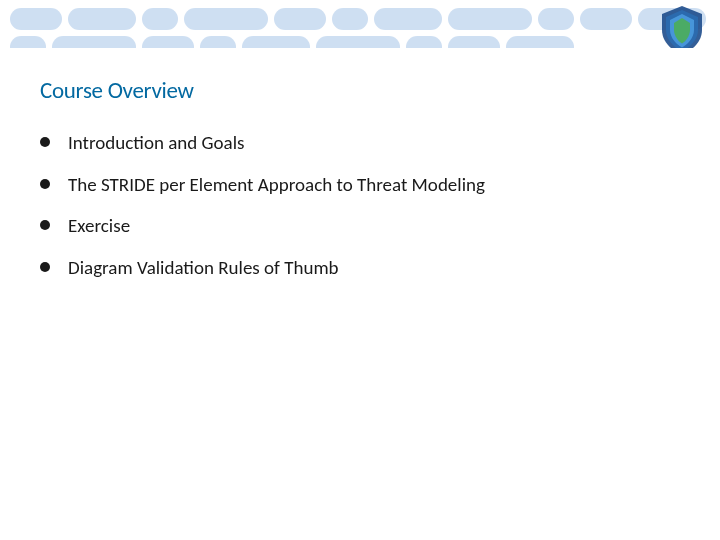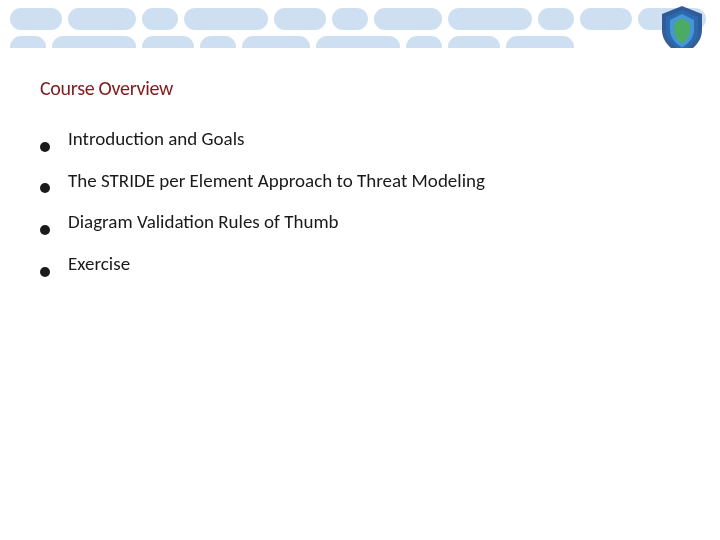--- a/index.html
+++ b/index.html
@@ -57,36 +57,36 @@
       height: 52px;
     }
 
     
     .main-content {
       padding: 28px 40px 20px 40px;
       position: relative;
     }
 
     .page-title {
-      font-size: 20px;
+      font-size: 23px;
       font-weight: 300;
-      color: #7f1d1d;
+      color: #0369a1;
       margin-bottom: 26px;
       letter-spacing: -0.3px;
     }
 
     .bullet-list {
       list-style: none;
       padding: 0;
       margin: 0;
     }
 
     .bullet-list li {
       display: flex;
-      align-items: flex-end;
+      align-items: flex-start;
       font-size: 19px;
       color: #1a1a1a;
       margin-bottom: 16px;
       line-height: 1.35;
       font-weight: 400;
     }
 
     .bullet-dot {
       width: 10px;
       height: 10px;
@@ -149,20 +149,20 @@
   <li>
         <div class="bullet-dot"></div>
         <span class="bullet-text">Introduction and Goals</span>
       </li>
       <li>
         <div class="bullet-dot"></div>
         <span class="bullet-text">The STRIDE per Element Approach to Threat Modeling</span>
       </li>
       <li>
         <div class="bullet-dot"></div>
-        <span class="bullet-text">Diagram Validation Rules of Thumb</span>
+        <span class="bullet-text">Exercise</span>
       </li>
       <li>
         <div class="bullet-dot"></div>
-        <span class="bullet-text">Exercise</span>
+        <span class="bullet-text">Diagram Validation Rules of Thumb</span>
       </li>
     </ul>
 </div>
 
 </body></html>

